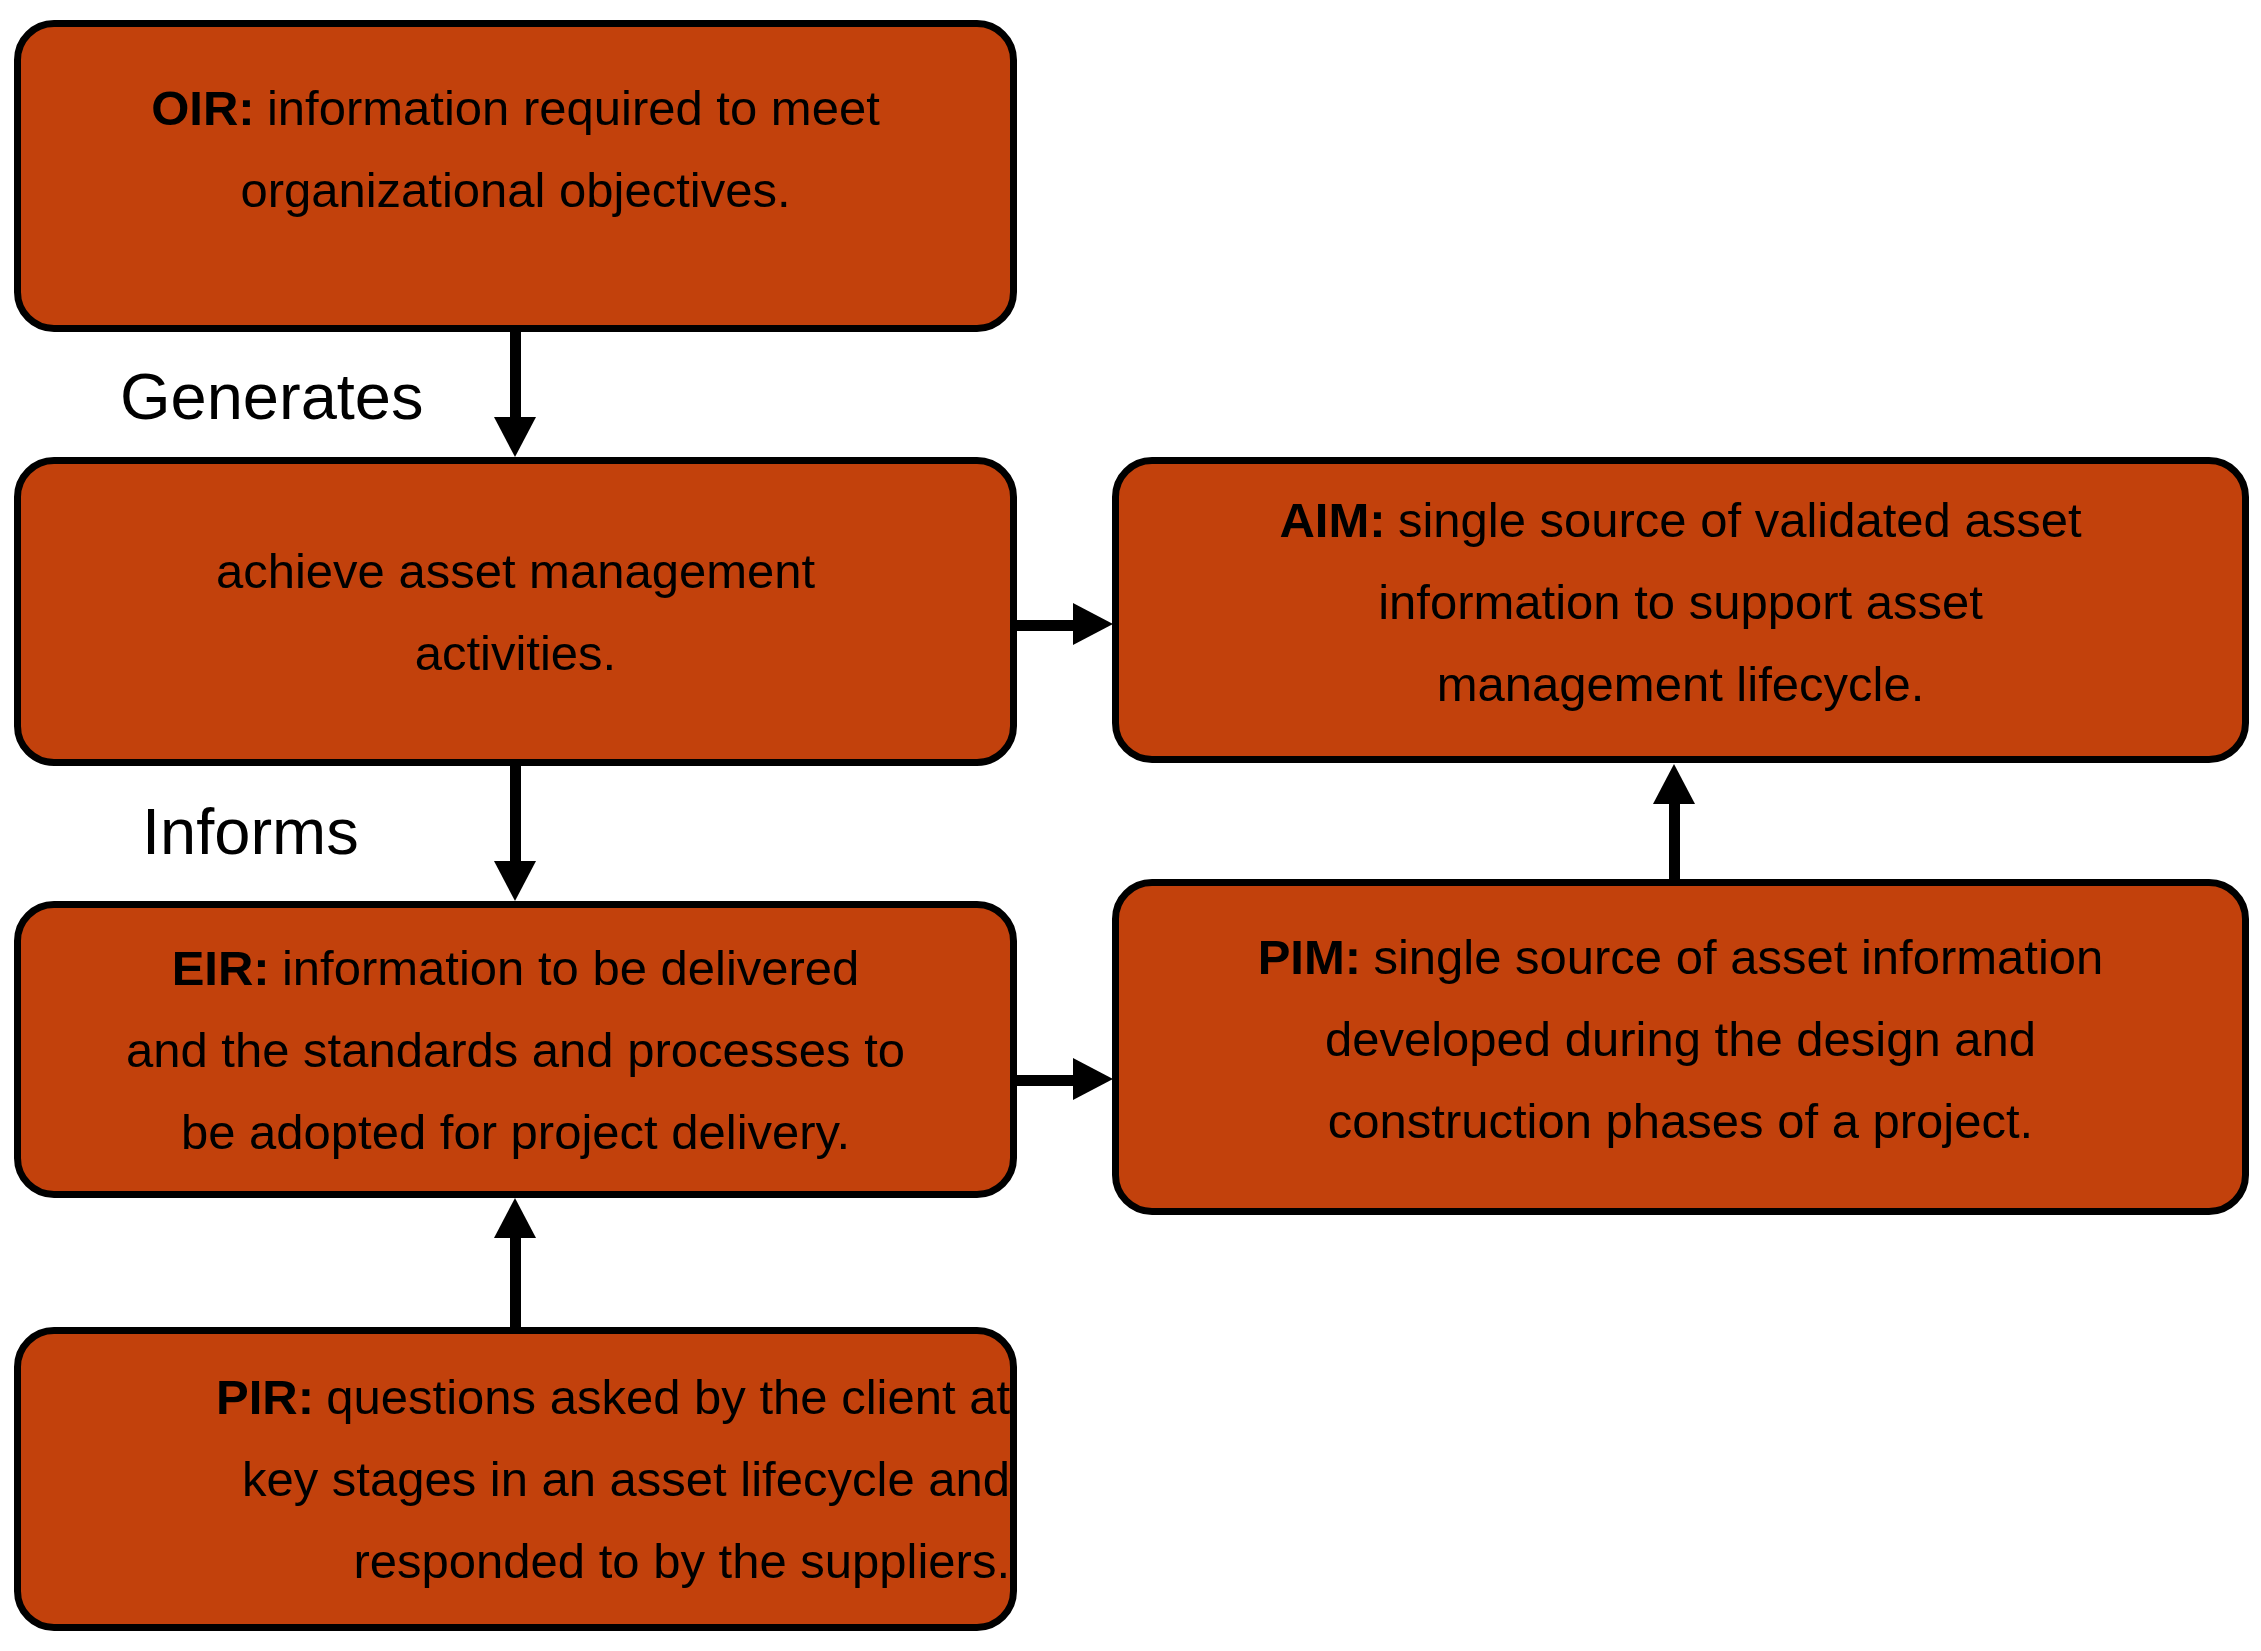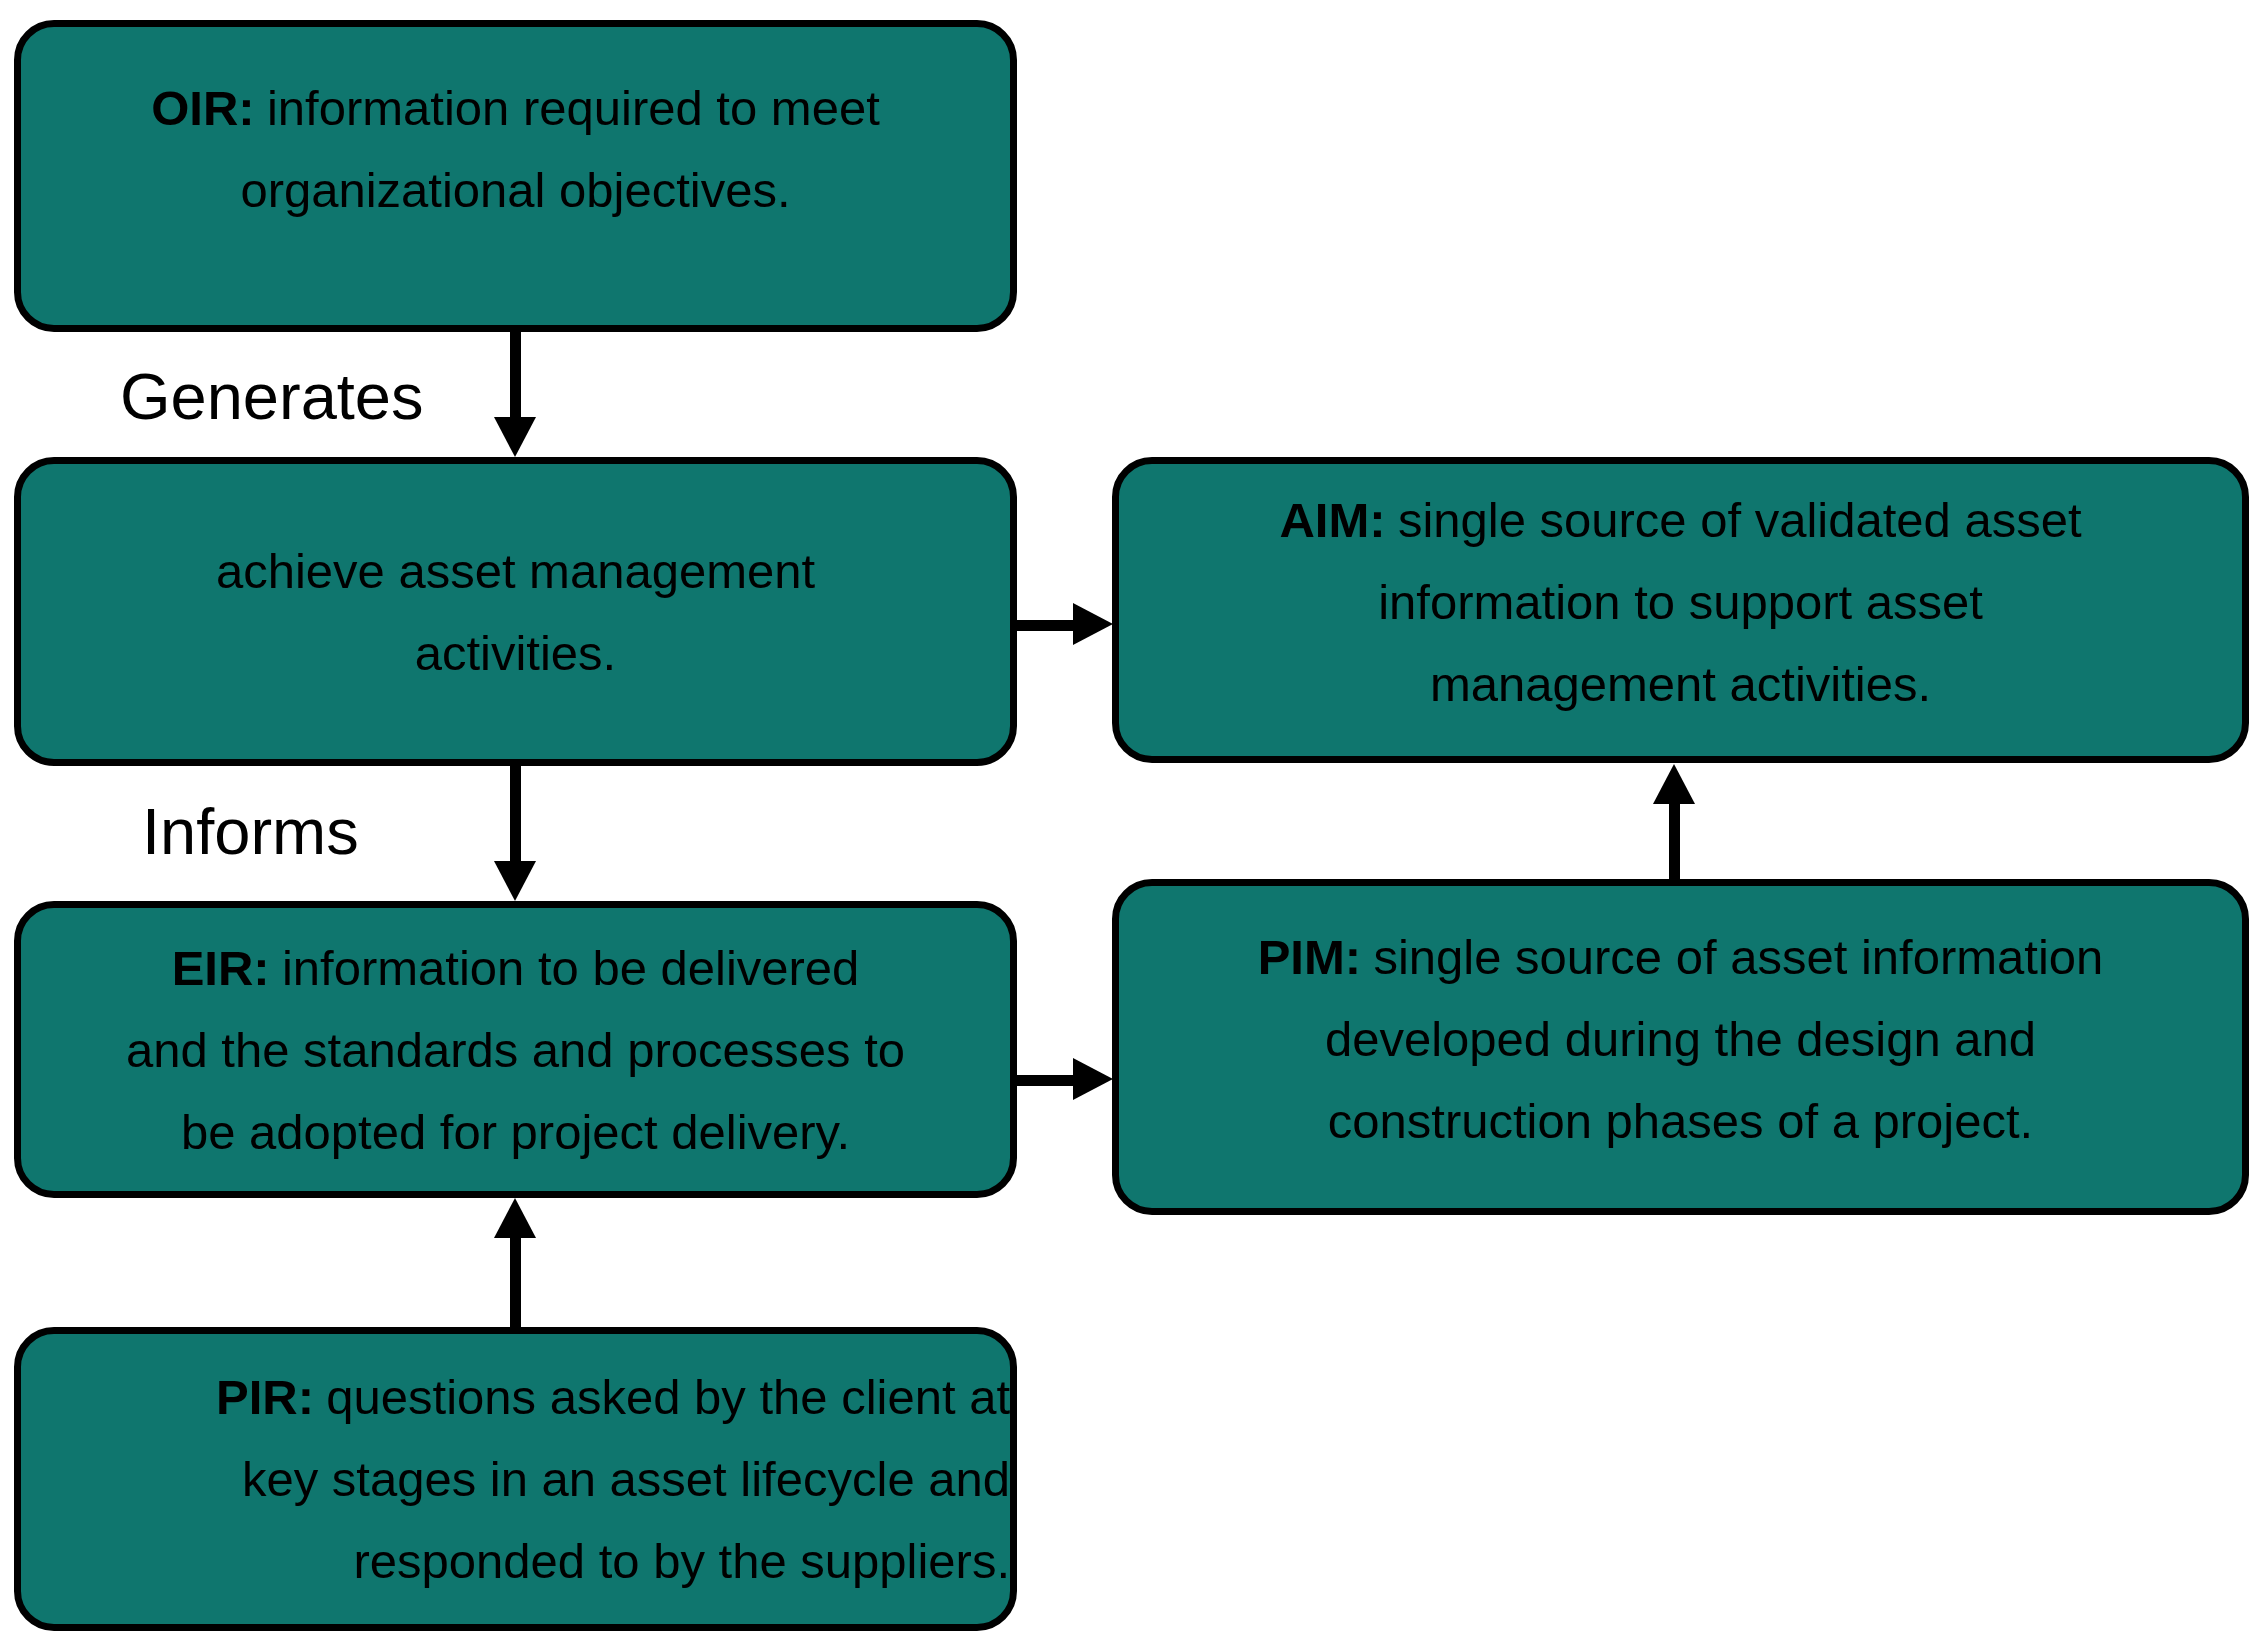--- a/index.html
+++ b/index.html
@@ -10,21 +10,21 @@
     background: #ffffff;
     font-family: "Liberation Sans", sans-serif;
     color: #000000;
     overflow: hidden;
   }
   .box {
     position: absolute;
     box-sizing: border-box;
     border: 7px solid #000000;
     border-radius: 40px;
-    background: #0f766e;
+    background: #c2410c;
     display: flex;
     flex-direction: column;
     justify-content: center;
     align-items: center;
     text-align: center;
     font-size: 49px;
     line-height: 82px;
   }
   .bline { white-space: nowrap; }
   .prefix { font-weight: bold; margin-right: 12.3px; }
@@ -93,21 +93,21 @@
 
   <div class="box" id="box-pir">
     <div class="bline"><span class="prefix">PIR:</span><span>questions asked by the client at</span></div>
     <div class="bline">key stages in an asset lifecycle and</div>
     <div class="bline">responded to by the suppliers.</div>
   </div>
 
   <div class="box" id="box-aim">
     <div class="bline"><span class="prefix">AIM:</span><span>single source of validated asset</span></div>
     <div class="bline">information to support asset</div>
-    <div class="bline">management activities.</div>
+    <div class="bline">management lifecycle.</div>
   </div>
 
   <div class="box" id="box-pim">
     <div class="bline"><span class="prefix">PIM:</span><span>single source of asset information</span></div>
     <div class="bline">developed during the design and</div>
     <div class="bline">construction phases of a project.</div>
   </div>
 
   <div class="edge-label" id="lbl-generates">Generates</div>
   <div class="edge-label" id="lbl-informs">Informs</div>

